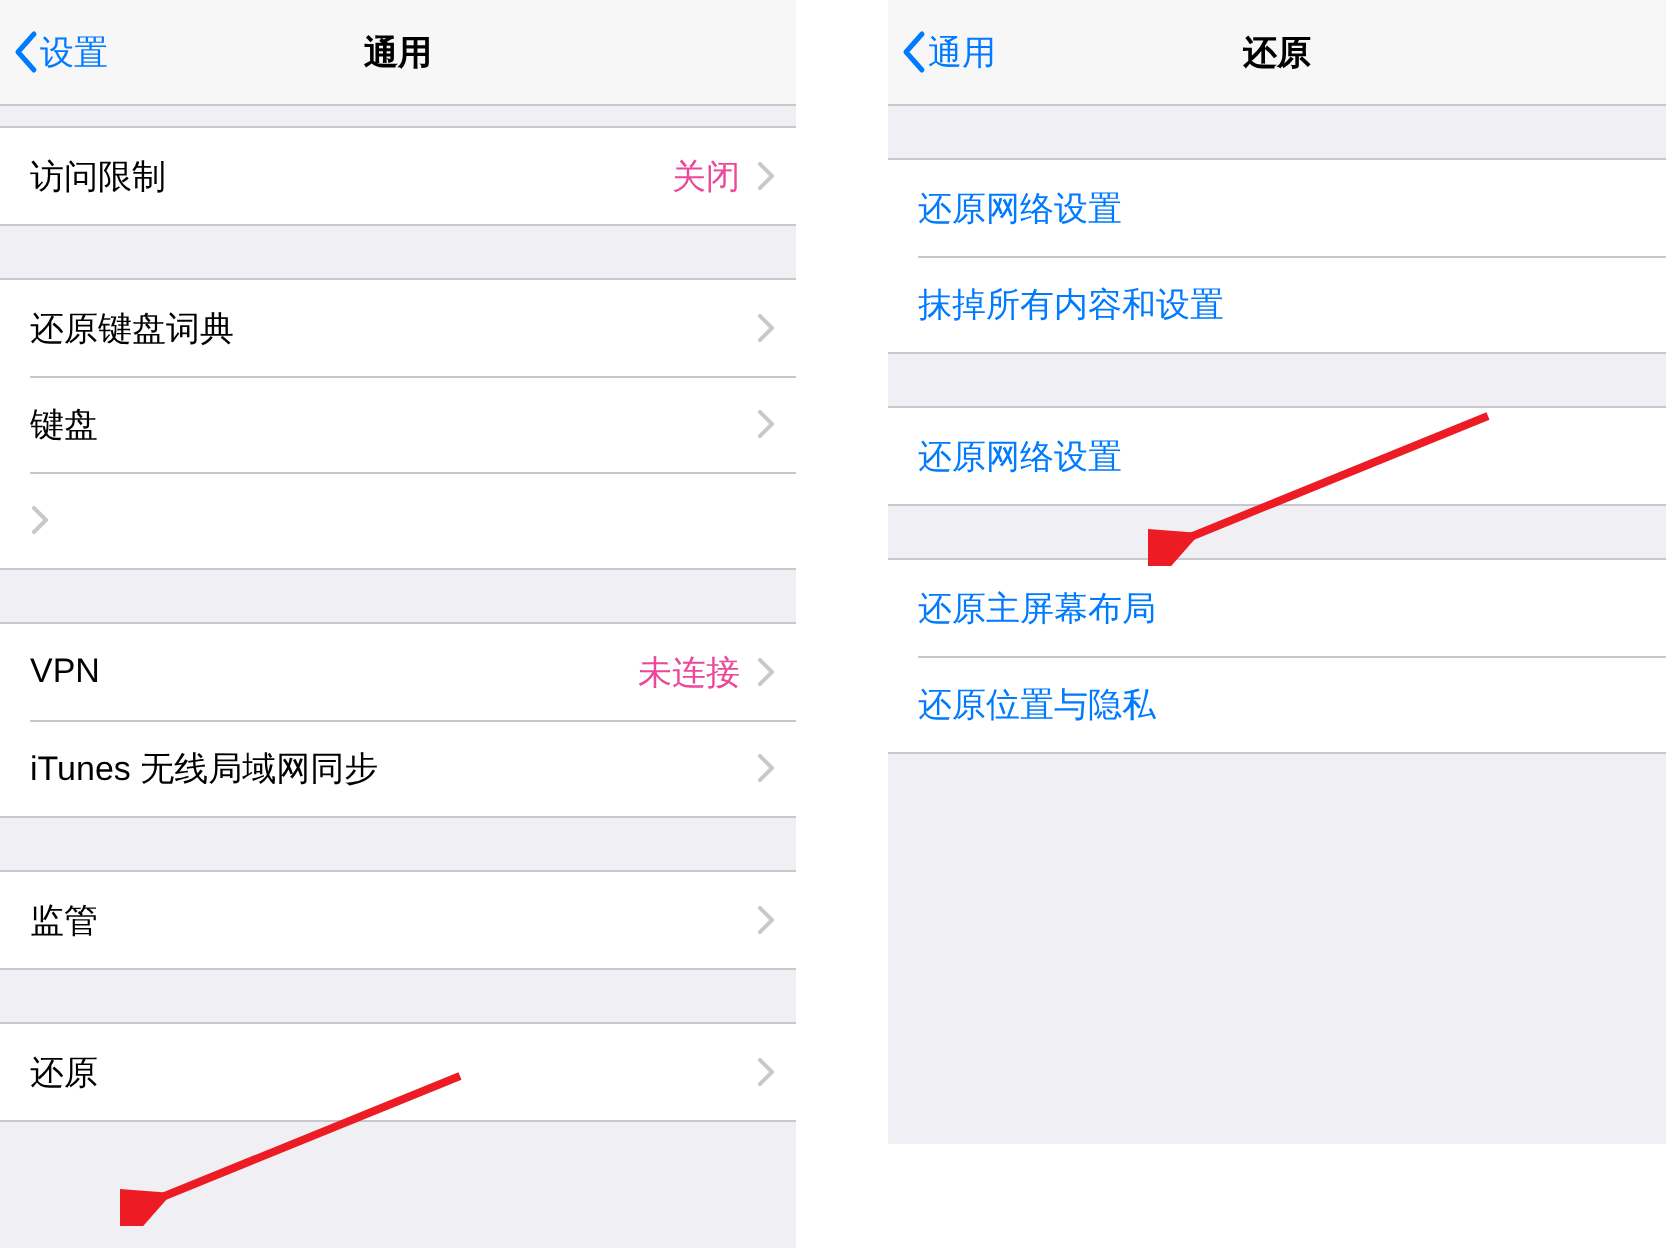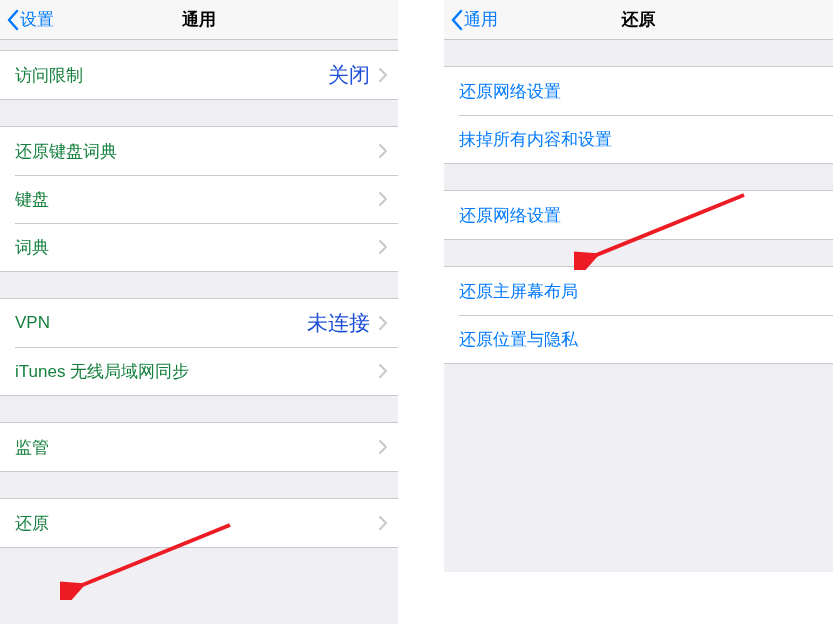--- a/index.html
+++ b/index.html
@@ -26,21 +26,21 @@
     .phone-left {
       width: 398px;
       height: 624px;
     }
     .phone-right {
       width: 389px;
       height: 572px;
       margin-left: 46px;
     }
     .nav-bar {
-      height: 40px;
+      height: 53px;
       background: #f7f7f7;
       border-bottom: 1px solid #c7c7cc;
       display: flex;
       align-items: center;
       position: relative;
     }
     .nav-back {
       display: flex;
       align-items: center;
       color: #007aff;
@@ -96,30 +96,30 @@
       position: absolute;
       top: 0;
       left: 15px;
       right: 0;
       height: 1px;
       background: #c7c7cc;
     }
     .row-label {
       flex: 1;
       font-size: 17px;
-      color: #15803d;
+      color: #000000;
     }
     .row-label-blue {
       flex: 1;
       font-size: 17px;
       color: #007aff;
     }
     .row-value {
-      font-size: 21px;
-      color: #1d4ed8;
+      font-size: 17px;
+      color: #ec4899;
       margin-right: 8px;
     }
     .chevron {
       width: 10px;
       height: 16px;
       display: inline-block;
     }
     .chevron svg {
       display: block;
     }
@@ -175,21 +175,20 @@
         </div>
         <div class="row">
           <span class="row-label">键盘</span>
           <span class="chevron">
               <svg width="10" height="16" viewBox="0 0 10 16">
                 <polyline points="2,2 8,8 2,14" fill="none" stroke="#c7c7cc" stroke-width="2" stroke-linecap="round" stroke-linejoin="round"></polyline>
               </svg>
             </span>
         </div>
         <div class="row">
-          <span class="row-label">词典</span>
           <span class="chevron">
               <svg width="10" height="16" viewBox="0 0 10 16">
                 <polyline points="2,2 8,8 2,14" fill="none" stroke="#c7c7cc" stroke-width="2" stroke-linecap="round" stroke-linejoin="round"></polyline>
               </svg>
             </span>
         </div>
       </div>
 
       <div class="gap"></div>
       <div class="group">

